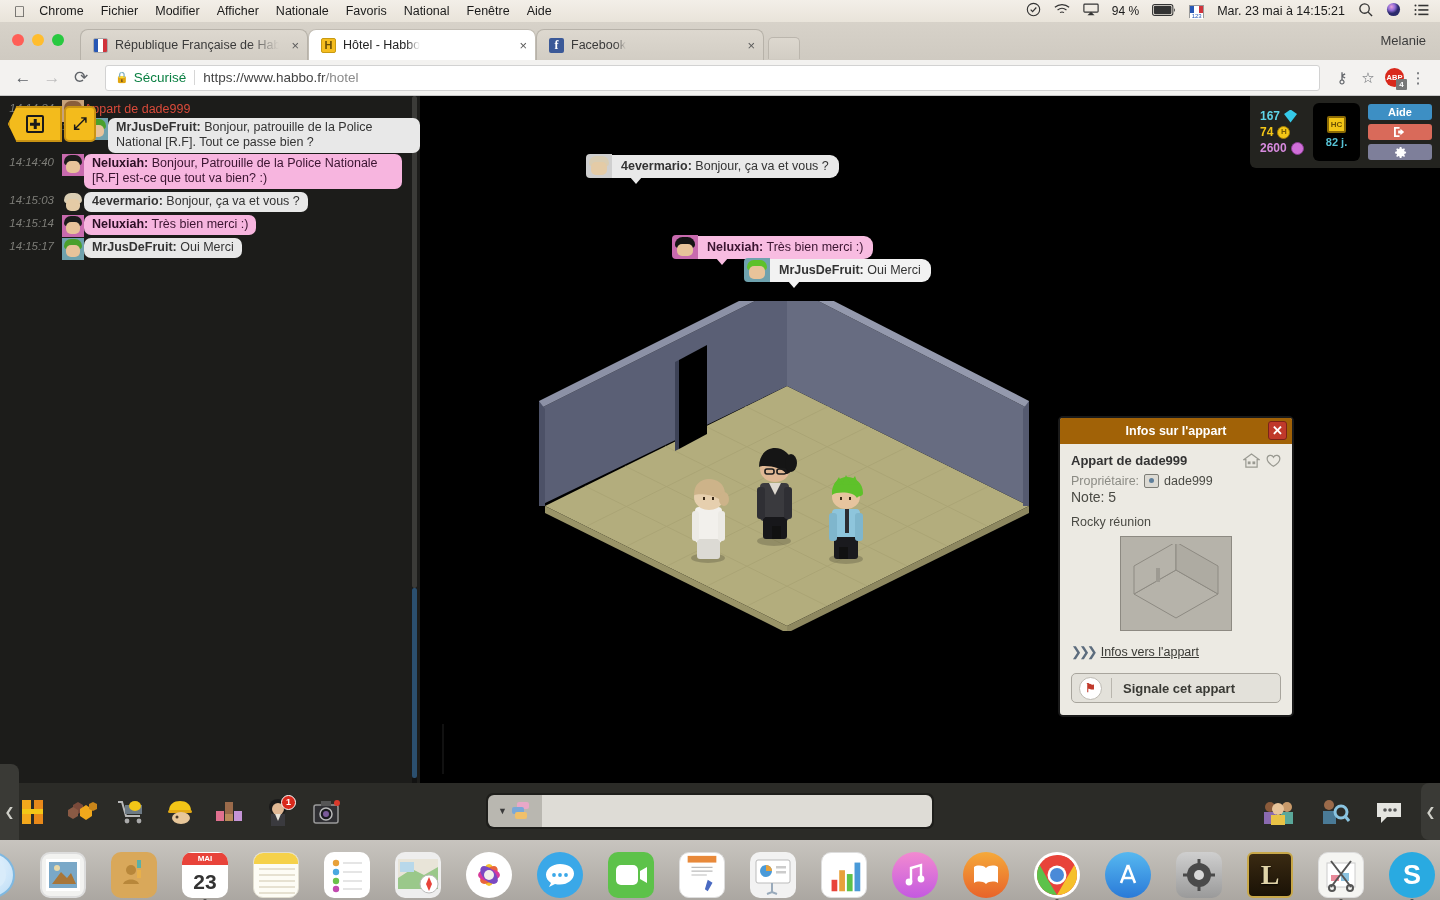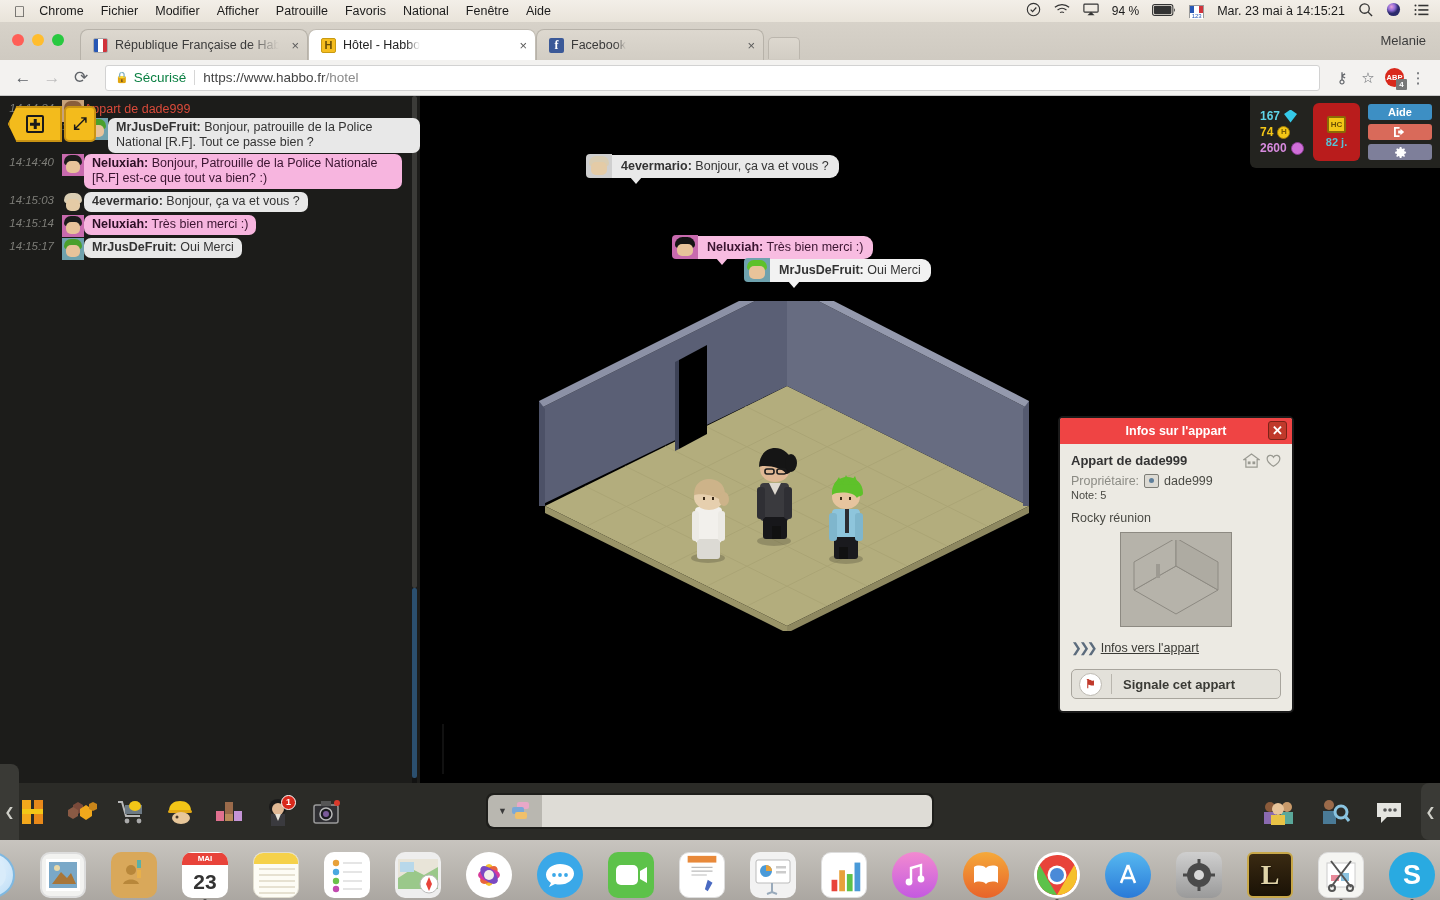--- a/index.html
+++ b/index.html
@@ -163,51 +163,51 @@
   
   .hud { position:absolute; right:0px; top:0px; width:190px; height:72px; background:#23231f;
          border-radius:0 0 0 6px; display:flex; align-items:center; padding:6px 8px 6px 10px; }
   .hud .curcol { display:flex; flex-direction:column; gap:2px; align-items:flex-start; width:52px; }
   .curline { display:flex; align-items:center; gap:4px; font:bold 12px "Liberation Sans",sans-serif; }
   .curline .cv { }
   .gem { width:13px; height:13px; background:#35c9e8; clip-path:polygon(50% 0,100% 35%,50% 100%,0 35%); }
   .coin { width:13px; height:13px; border-radius:50%; background:#f3c617; border:1.5px solid #a67f06; position:relative; }
   .coin::after{content:"H";position:absolute;inset:0;text-align:center;line-height:10px;font:bold 8px "Liberation Sans",sans-serif;color:#7a5d04;}
   .duck { width:13px; height:13px; border-radius:50%; background:#d06fd8; border:1.5px solid #8c3d96; }
-  .hud .hcbox { width:52px; height:58px; margin-left:6px; background:#b91c1c; border-radius:6px;
+  .hud .hcbox { width:52px; height:58px; margin-left:6px; background:#000000; border-radius:6px;
                 display:flex; flex-direction:column; align-items:center; justify-content:center; gap:3px; }
   .hcbadge { width:19px; height:17px; background:#f3c617; border:2px solid #8b6a05; border-radius:2px;
     font:bold 8px "Liberation Sans",sans-serif; color:#6b5004; display:flex; align-items:center; justify-content:center;}
   .hcdays { font:bold 11px "Liberation Sans",sans-serif; color:#56c2d6; }
   .hud .btncol { display:flex; flex-direction:column; gap:4px; margin-left:8px; }
   .hbtn { width:64px; height:16px; border-radius:3px; display:flex; align-items:center; justify-content:center;
           font:bold 11px "Liberation Sans",sans-serif; color:#fff; }
   .hbtn.aide { background:#3d8fc4; }
   .hbtn.exit { background:#d96a5a; }
   .hbtn.gear { background:#7e7f9a; }
 
   
   .infowin { position:absolute; left:1058px; top:320px; width:236px; background:#eceae3;
              border:2px solid #1a1a1a; border-radius:5px; box-shadow:0 3px 10px rgba(0,0,0,.6); }
-  .infowin .titlebar { height:26px; background:#ef4444; border-radius:2px 2px 0 0;
+  .infowin .titlebar { height:26px; background:#a16207; border-radius:2px 2px 0 0;
     display:flex; align-items:center; justify-content:center; position:relative;
     font:bold 12.5px "Liberation Sans",sans-serif; color:#fff; }
   .infowin .closebtn { position:absolute; right:5px; top:3px; width:19px; height:19px; background:#c0392b;
     border:1.5px solid #7b2318; border-radius:3px; color:#fff; font:bold 13px "Liberation Sans",sans-serif;
     display:flex; align-items:center; justify-content:center; }
   .infobody { padding:9px 11px 12px 11px; }
   .roomtitle { font:bold 13px "Liberation Sans",sans-serif; color:#333; }
   .toprow { display:flex; align-items:flex-start; }
   .toprow .icons { margin-left:auto; display:flex; gap:6px; align-items:center; color:#9a9a92; }
   .ownerline { font-size:12.5px; color:#8b8b84; margin-top:2px; display:flex; align-items:center; gap:5px; }
   .ownerline .who { color:#4a4a44; }
   .badgebox { width:15px; height:14px; border:1.5px solid #7d7d76; border-radius:2px; background:#dcdad3;
     display:inline-block; position:relative;}
   .badgebox::after{content:"";position:absolute;left:4px;top:3px;width:5px;height:5px;border-radius:50%;background:#5f7f9b;}
-  .noteline { font-size:11px; color:#8b8b84; margin-top:1px; }
+  .noteline { font-size:14px; color:#8b8b84; margin-top:1px; }
   .noteline span { color:#4a4a44; }
   .desc { font-size:12.5px; color:#4a4a44; margin-top:10px; }
   .thumb { width:112px; height:95px; background:#b6b3aa; border:1px solid #8d8a82; margin:7px auto 0 auto;
            display:flex; align-items:center; justify-content:center; }
   .linkrow { display:flex; align-items:center; gap:6px; margin-top:13px; color:#3a3a35; font-size:12.5px; }
   .linkrow .chev { color:#5c6c7d; letter-spacing:-3px; font-size:13px; }
   .linkrow .lk { text-decoration:underline; }
   .reportbtn { margin-top:14px; height:30px; background:#e3e1da; border:1px solid #a8a59d; border-radius:5px;
     display:flex; align-items:center; font:bold 13px "Liberation Sans",sans-serif; color:#3a3a35; }
   .reportbtn .flagc { width:23px; height:23px; border-radius:50%; background:#fff; border:1px solid #bdbab2;
@@ -245,21 +245,21 @@
 <body>
 
 <div id="root">
 
   <div class="menubar">
     <span class="apple"></span>
     <span class="mi bold">Chrome</span>
     <span class="mi">Fichier</span>
     <span class="mi">Modifier</span>
     <span class="mi">Afficher</span>
-    <span class="mi">Patrouille</span>
+    <span class="mi">Nationale</span>
     <span class="mi">Favoris</span>
     <span class="mi">National</span>
     <span class="mi">Fenêtre</span>
     <span class="mi">Aide</span>
     <div class="right">
       <span class="mb-ico">
         <svg width="15" height="15" viewBox="0 0 16 16">
             <circle cx="8" cy="8" r="6.6" fill="none" stroke="#333" stroke-width="1.2"></circle>
             <path d="M5 8.2l2 2 4-4.3" fill="none" stroke="#333" stroke-width="1.3"></path>
           </svg>

